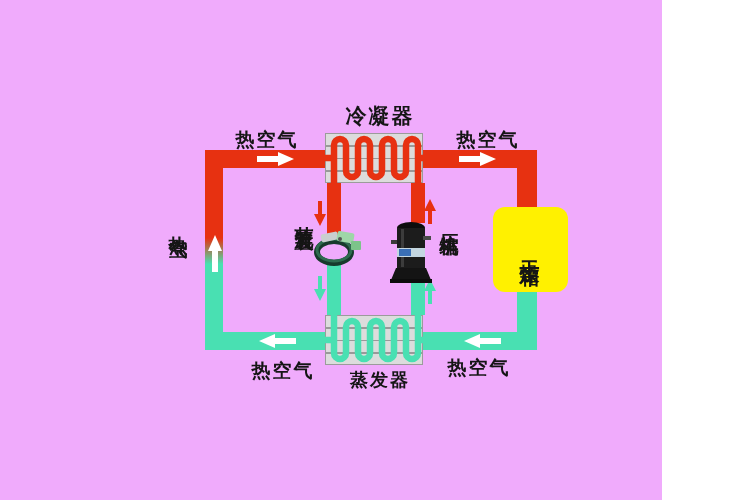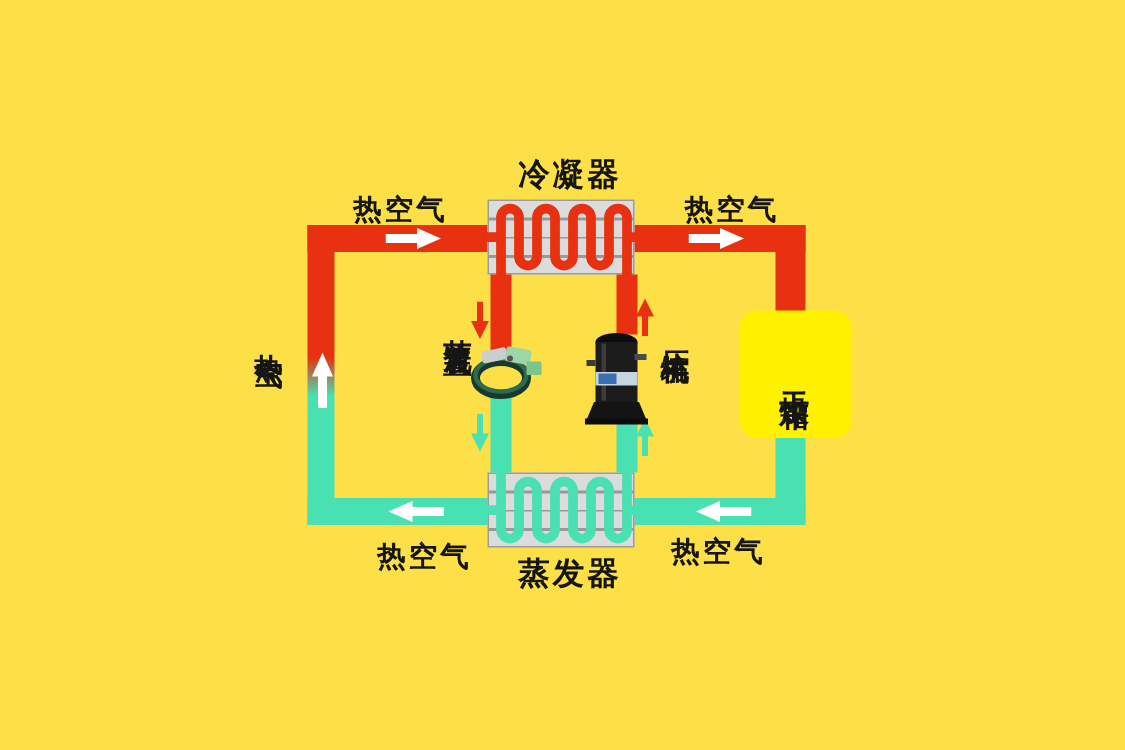--- a/index.html
+++ b/index.html
@@ -1,17 +1,17 @@
 <!DOCTYPE html>
 <html style="--hot-air-pipe: #e73111; --cool-air-pipe: #49e0b2; --drying-box-fill: #fff100; --heat-exchanger-fill: #dcdcdc; --label-text: #151515; --arrow-white: #ffffff;"><head>
 <meta charset="utf-8">
 <style>
   html,body{margin:0;padding:0;background:#fff;}
   #canvas{
-    position:relative;width:750px;height:500px;background:#fde047;overflow:hidden;
+    position:relative;width:662px;height:500px;background:#f0abfc;overflow:hidden;
     font-family:"DejaVu Sans",sans-serif;
   }
   
   .pipe{position:absolute;}
   .pipe-top   {left:205px;top:150px;width:332px;height:18px;background:var(--hot-air-pipe);}
   .pipe-left  {left:205px;top:150px;width:18px;height:200px;
                background:linear-gradient(180deg,var(--hot-air-pipe) 0%,var(--hot-air-pipe) 44%,var(--cool-air-pipe) 57%,var(--cool-air-pipe) 100%);}
   .pipe-right-upper{left:517px;top:150px;width:20px;height:62px;background:var(--hot-air-pipe);}
   .pipe-right-lower{left:517px;top:288px;width:20px;height:62px;background:var(--cool-air-pipe);}
   .pipe-bottom{left:205px;top:332px;width:332px;height:18px;background:var(--cool-air-pipe);}
@@ -30,21 +30,21 @@
   .coil-cond{top:133px;} .coil-evap{top:315px;}
   
   .drying-box{position:absolute;left:493px;top:207px;width:75px;height:85px;
       background:var(--drying-box-fill);border-radius:12px;
       display:flex;align-items:center;justify-content:center;}
   
   .lbl{position:absolute;color:var(--label-text);font-weight:600;white-space:nowrap;}
   .lbl-h{font-size:19px;letter-spacing:2px;text-align:center;width:100px;}
   .lbl-v{writing-mode:vertical-rl;text-orientation:upright;font-size:19px;letter-spacing:2px;}
   .lbl-condenser {left:330px;top:102px;font-size:21px;}
-  .lbl-evaporator{left:330px;top:368px;font-size:21px;}
+  .lbl-evaporator{left:330px;top:368px;font-size:18px;}
   .lbl-ha-tl{left:217px;top:127px;}
   .lbl-ha-tr{left:438px;top:127px;}
   .lbl-ha-bl{left:233px;top:358px;}
   .lbl-ha-br{left:429px;top:355px;}
   .lbl-ha-left{left:166px;top:221px;}
   .lbl-throttle{left:292px;top:211px;}
   .lbl-compressor{left:437px;top:218px;}
   .lbl-drying{writing-mode:vertical-rl;text-orientation:upright;font-size:20px;letter-spacing:3px;
       color:var(--label-text);font-weight:600;}
   

